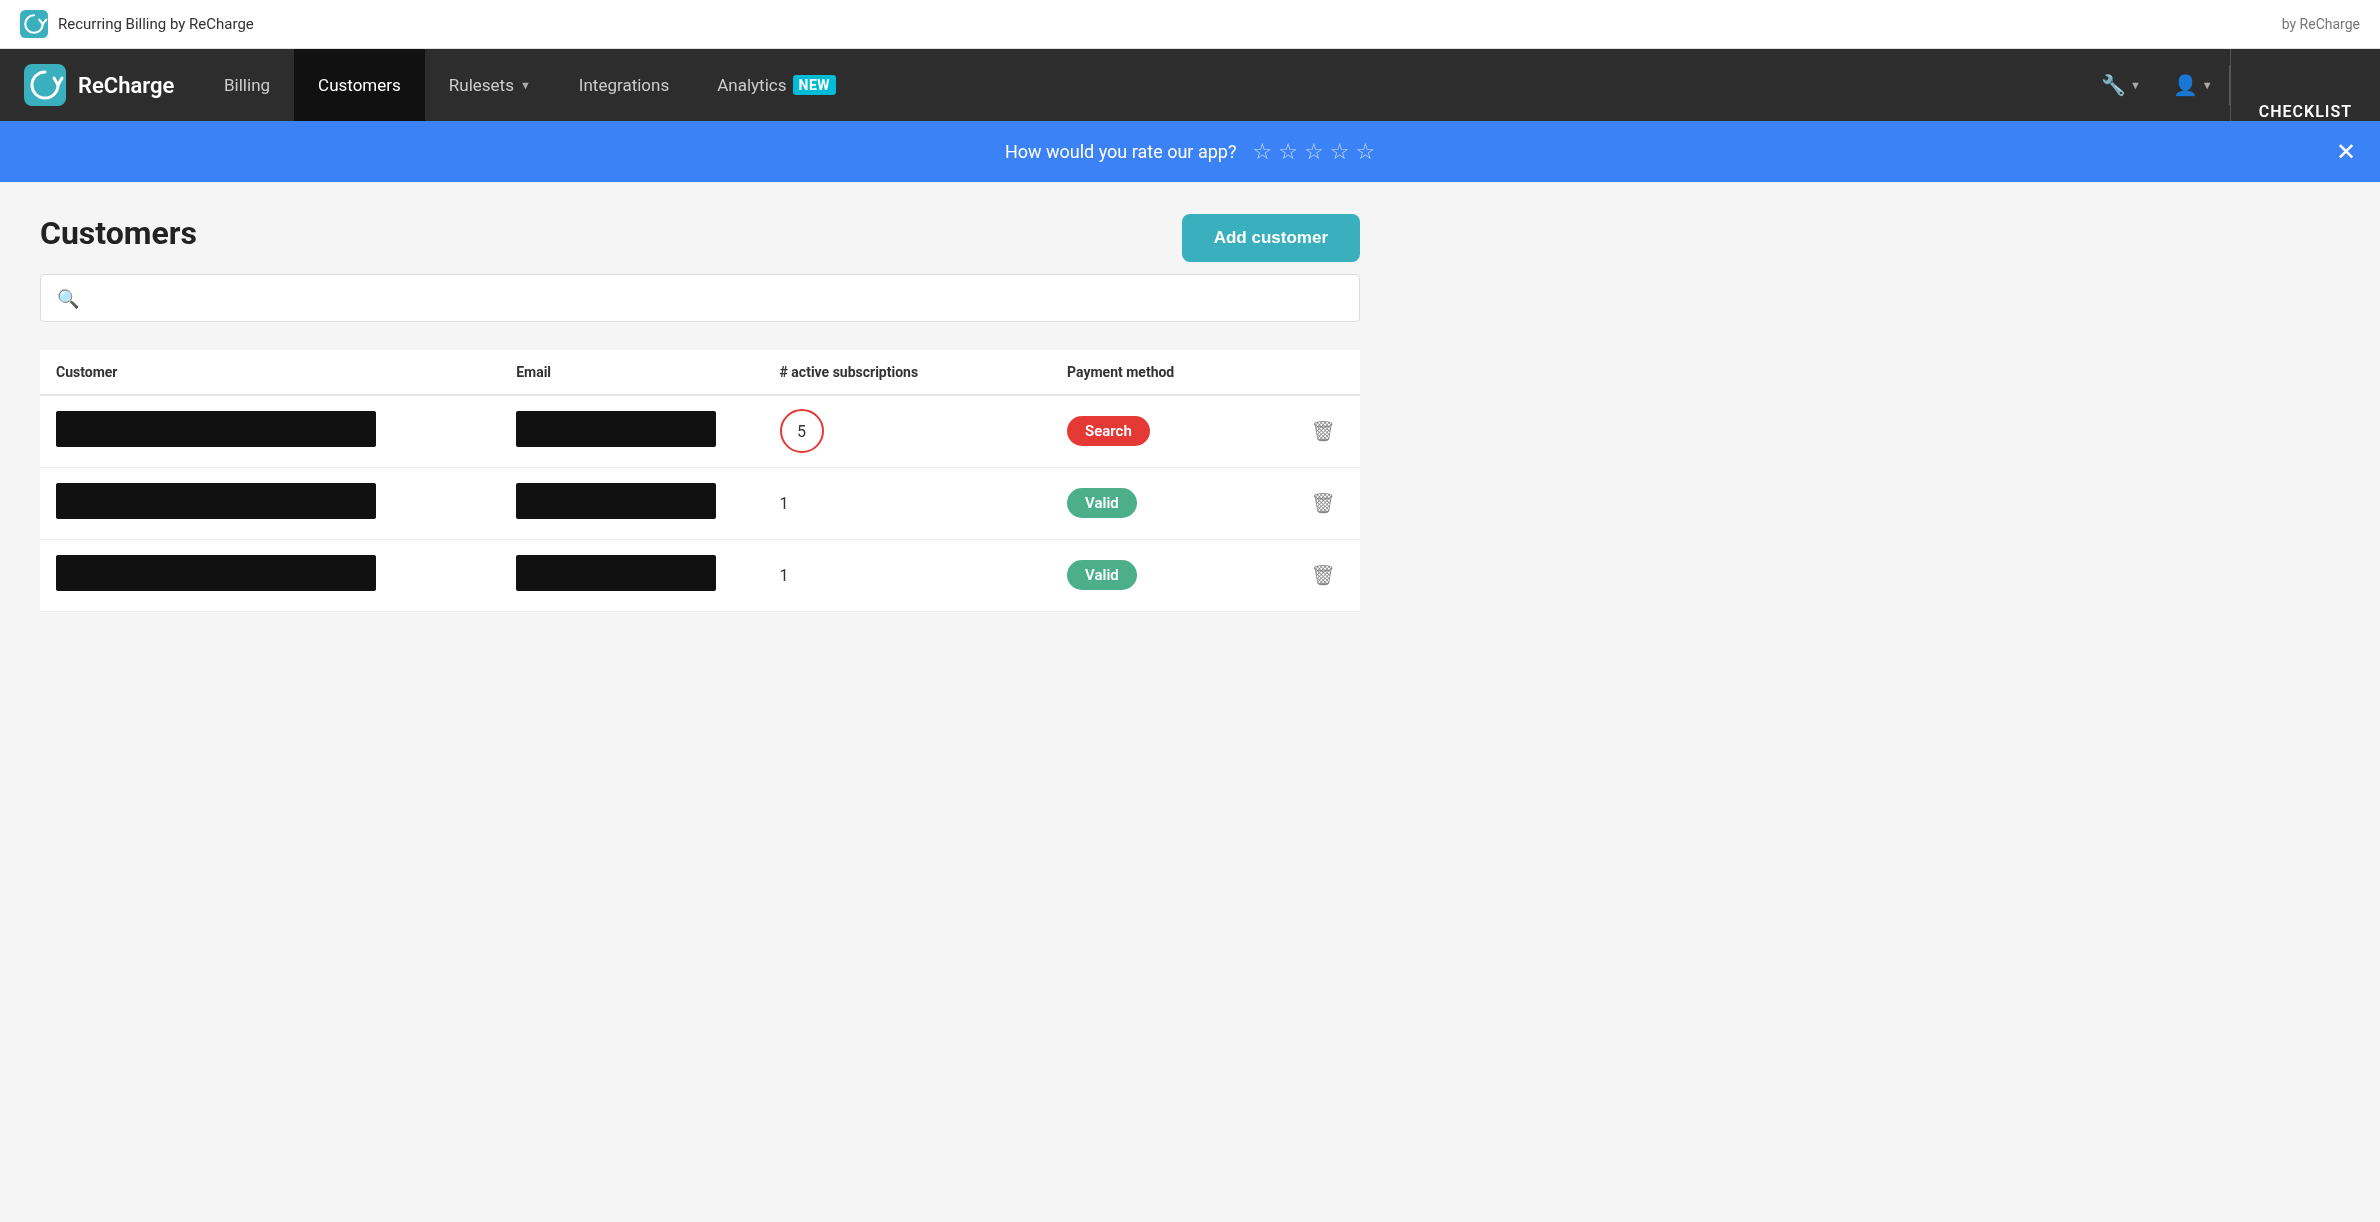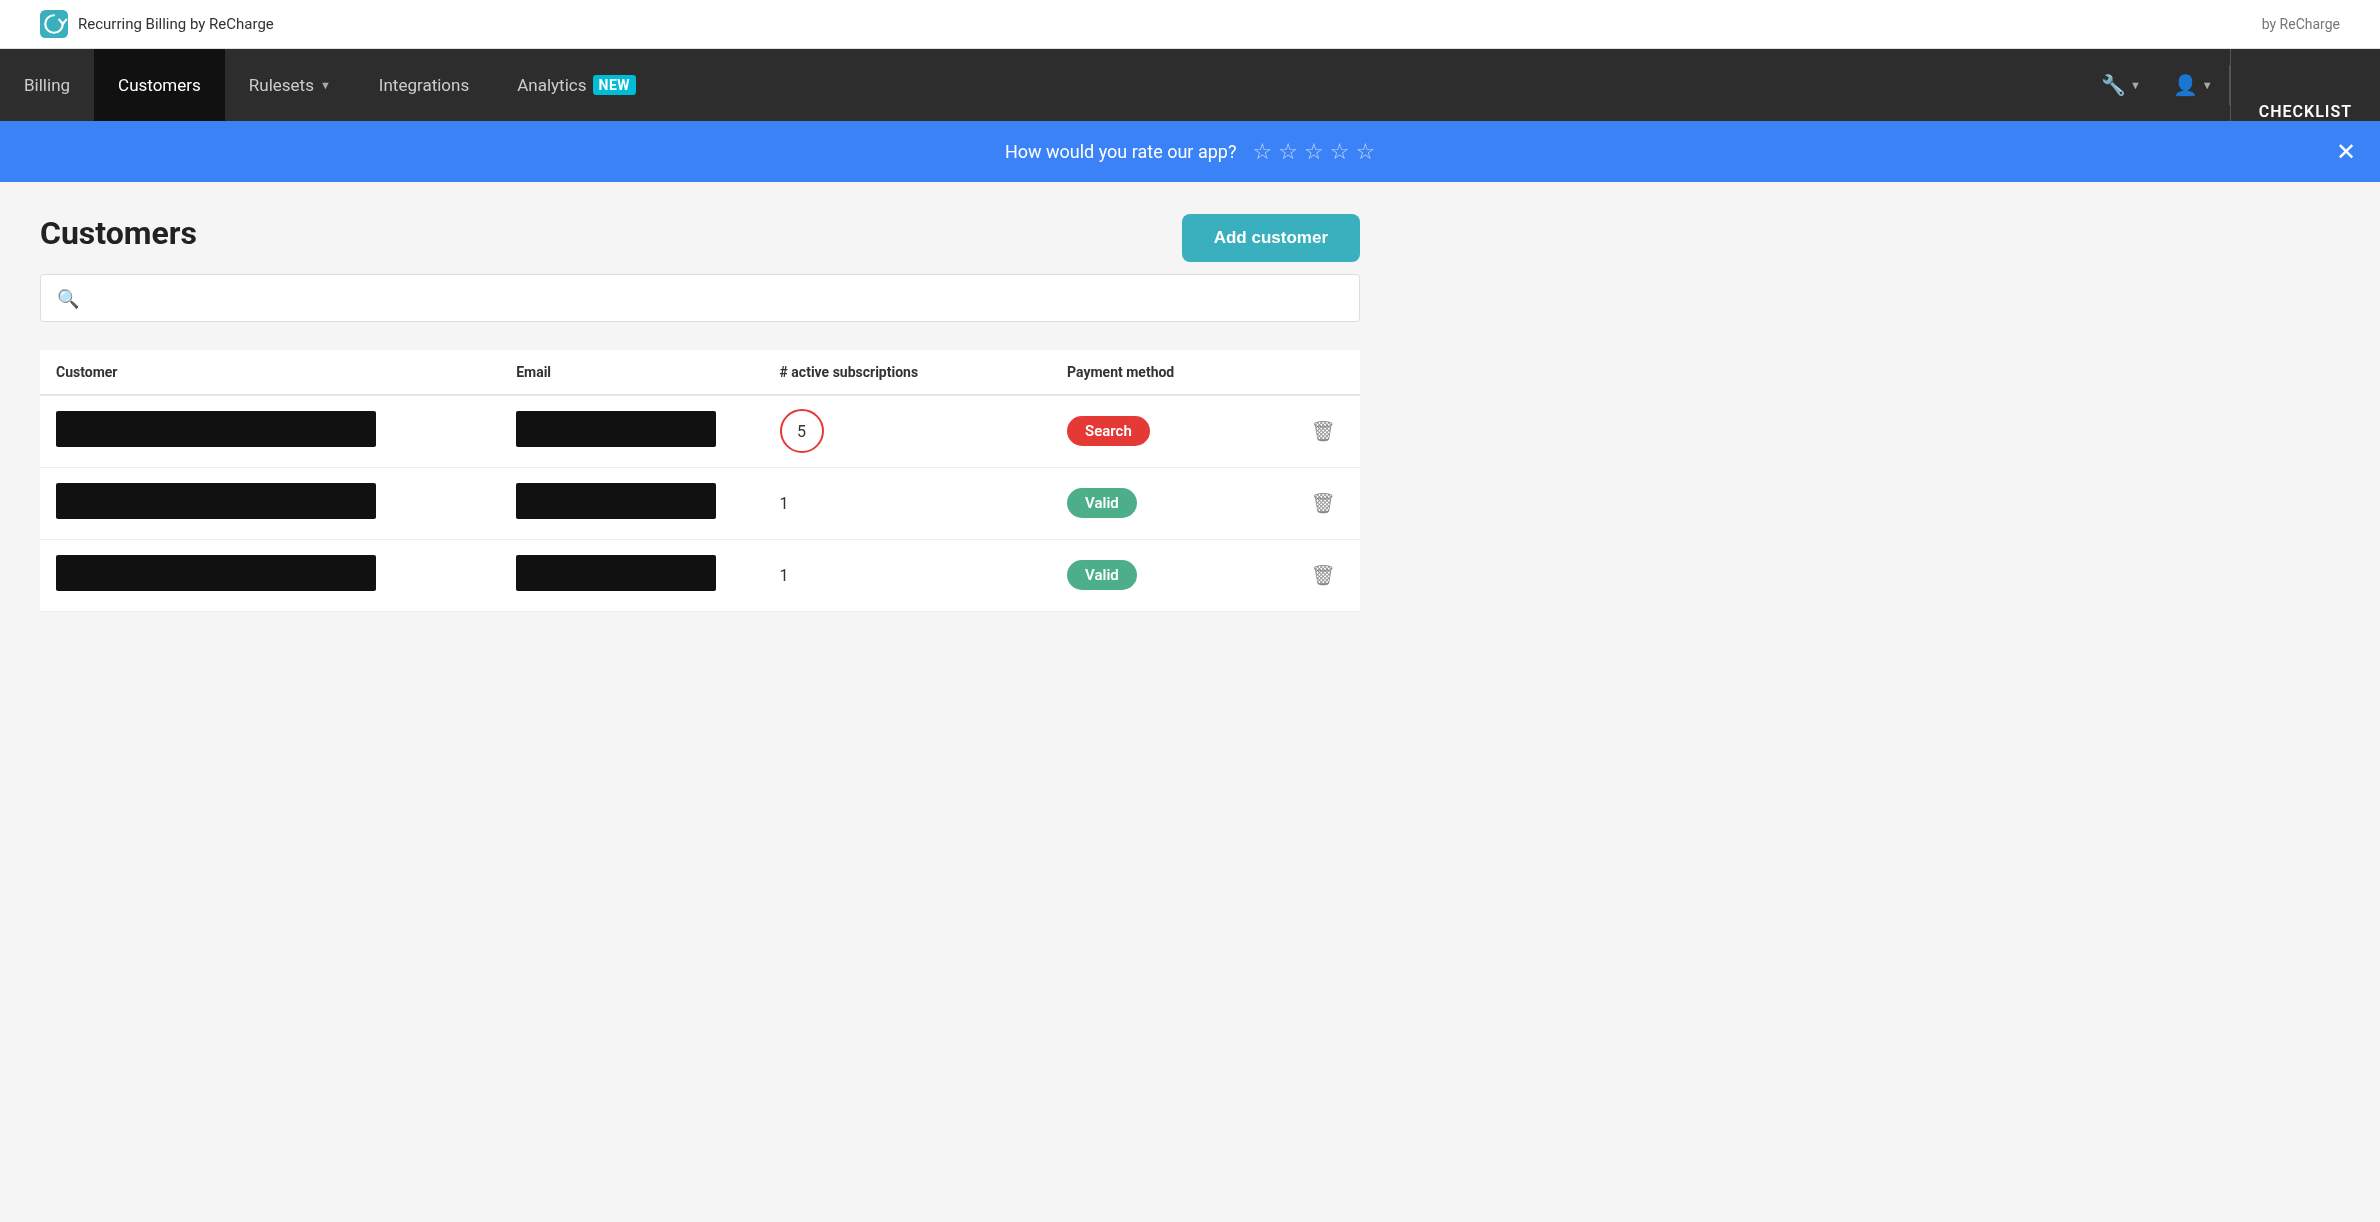--- a/index.html
+++ b/index.html
@@ -5,21 +5,21 @@
     * { box-sizing: border-box; margin: 0; padding: 0; }
     body { font-family: -apple-system, BlinkMacSystemFont, 'Segoe UI', Roboto, sans-serif; background: #f5f5f5; min-width: 1190px; }
 
     
     .top-bar {
       background: #fff;
       border-bottom: 1px solid #e0e0e0;
       display: flex;
       align-items: center;
       justify-content: space-between;
-      padding: 0 40px;
+      padding: 0 20px;
       height: 49px;
     }
     .top-bar-left {
       display: flex;
       align-items: center;
       gap: 10px;
       font-size: 15px;
       color: #333;
     }
     .top-bar-logo-icon {
@@ -291,20 +291,28 @@
       <rect width="32" height="32" rx="6" fill="#3aafbd"></rect>
       <path d="M16 6 C10.5 6 6 10.5 6 16 C6 21.5 10.5 26 16 26 C21.5 26 26 21.5 26 16" stroke="#fff" stroke-width="2.5" stroke-linecap="round" fill="none"></path>
       <polyline points="22,11 26,16 30,11" stroke="#fff" stroke-width="2.5" stroke-linecap="round" stroke-linejoin="round" fill="none"></polyline>
     </svg>
     <span>Recurring Billing by ReCharge</span>
   </div>
   <div class="top-bar-right">by ReCharge</div>
 </div>
 
 <nav class="nav-bar">
+  <div class="nav-brand">
+    <svg class="nav-brand-icon" viewBox="0 0 42 42" fill="none" xmlns="http://www.w3.org/2000/svg">
+      <rect width="42" height="42" rx="8" fill="#3aafbd"></rect>
+      <path d="M21 8 C13.8 8 8 13.8 8 21 C8 28.2 13.8 34 21 34 C28.2 34 34 28.2 34 21" stroke="#fff" stroke-width="3" stroke-linecap="round" fill="none"></path>
+      <polyline points="30,14 34,21 38,14" stroke="#fff" stroke-width="3" stroke-linecap="round" stroke-linejoin="round" fill="none"></polyline>
+    </svg>
+    <span>ReCharge</span>
+  </div>
 
   <div class="nav-items">
     <a class="nav-item">
       <span>Billing</span>
     </a>
     <a class="nav-item active">
       <span>Customers</span>
     </a>
     <a class="nav-item">
       <span>Rulesets</span>

